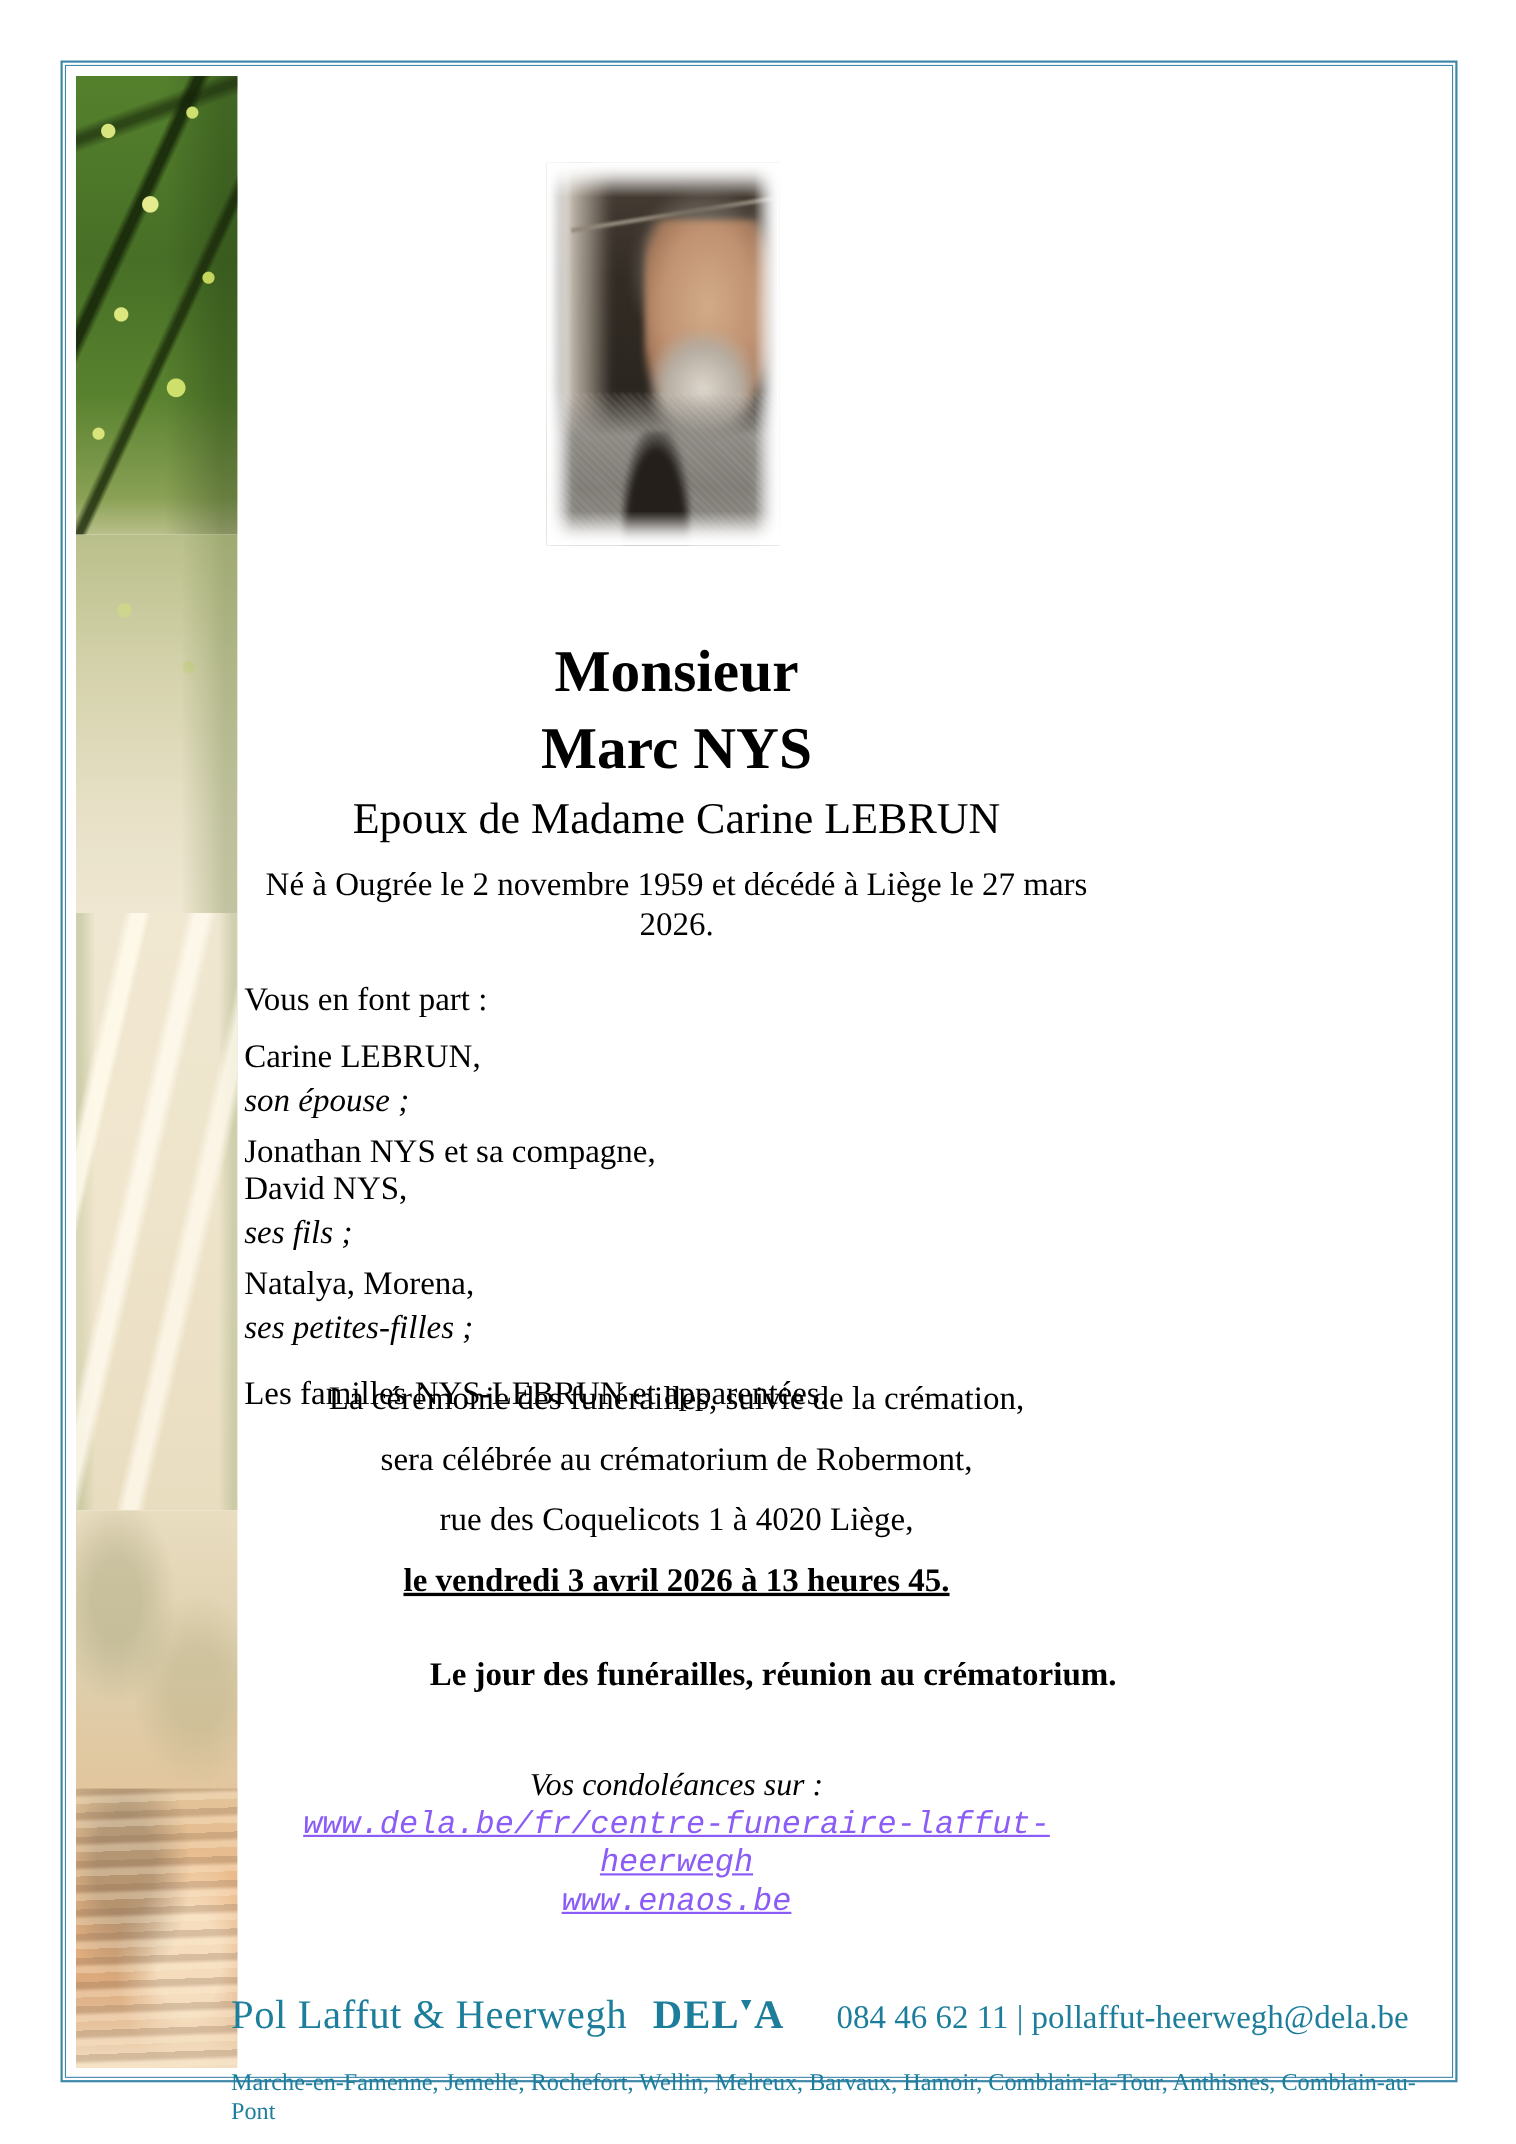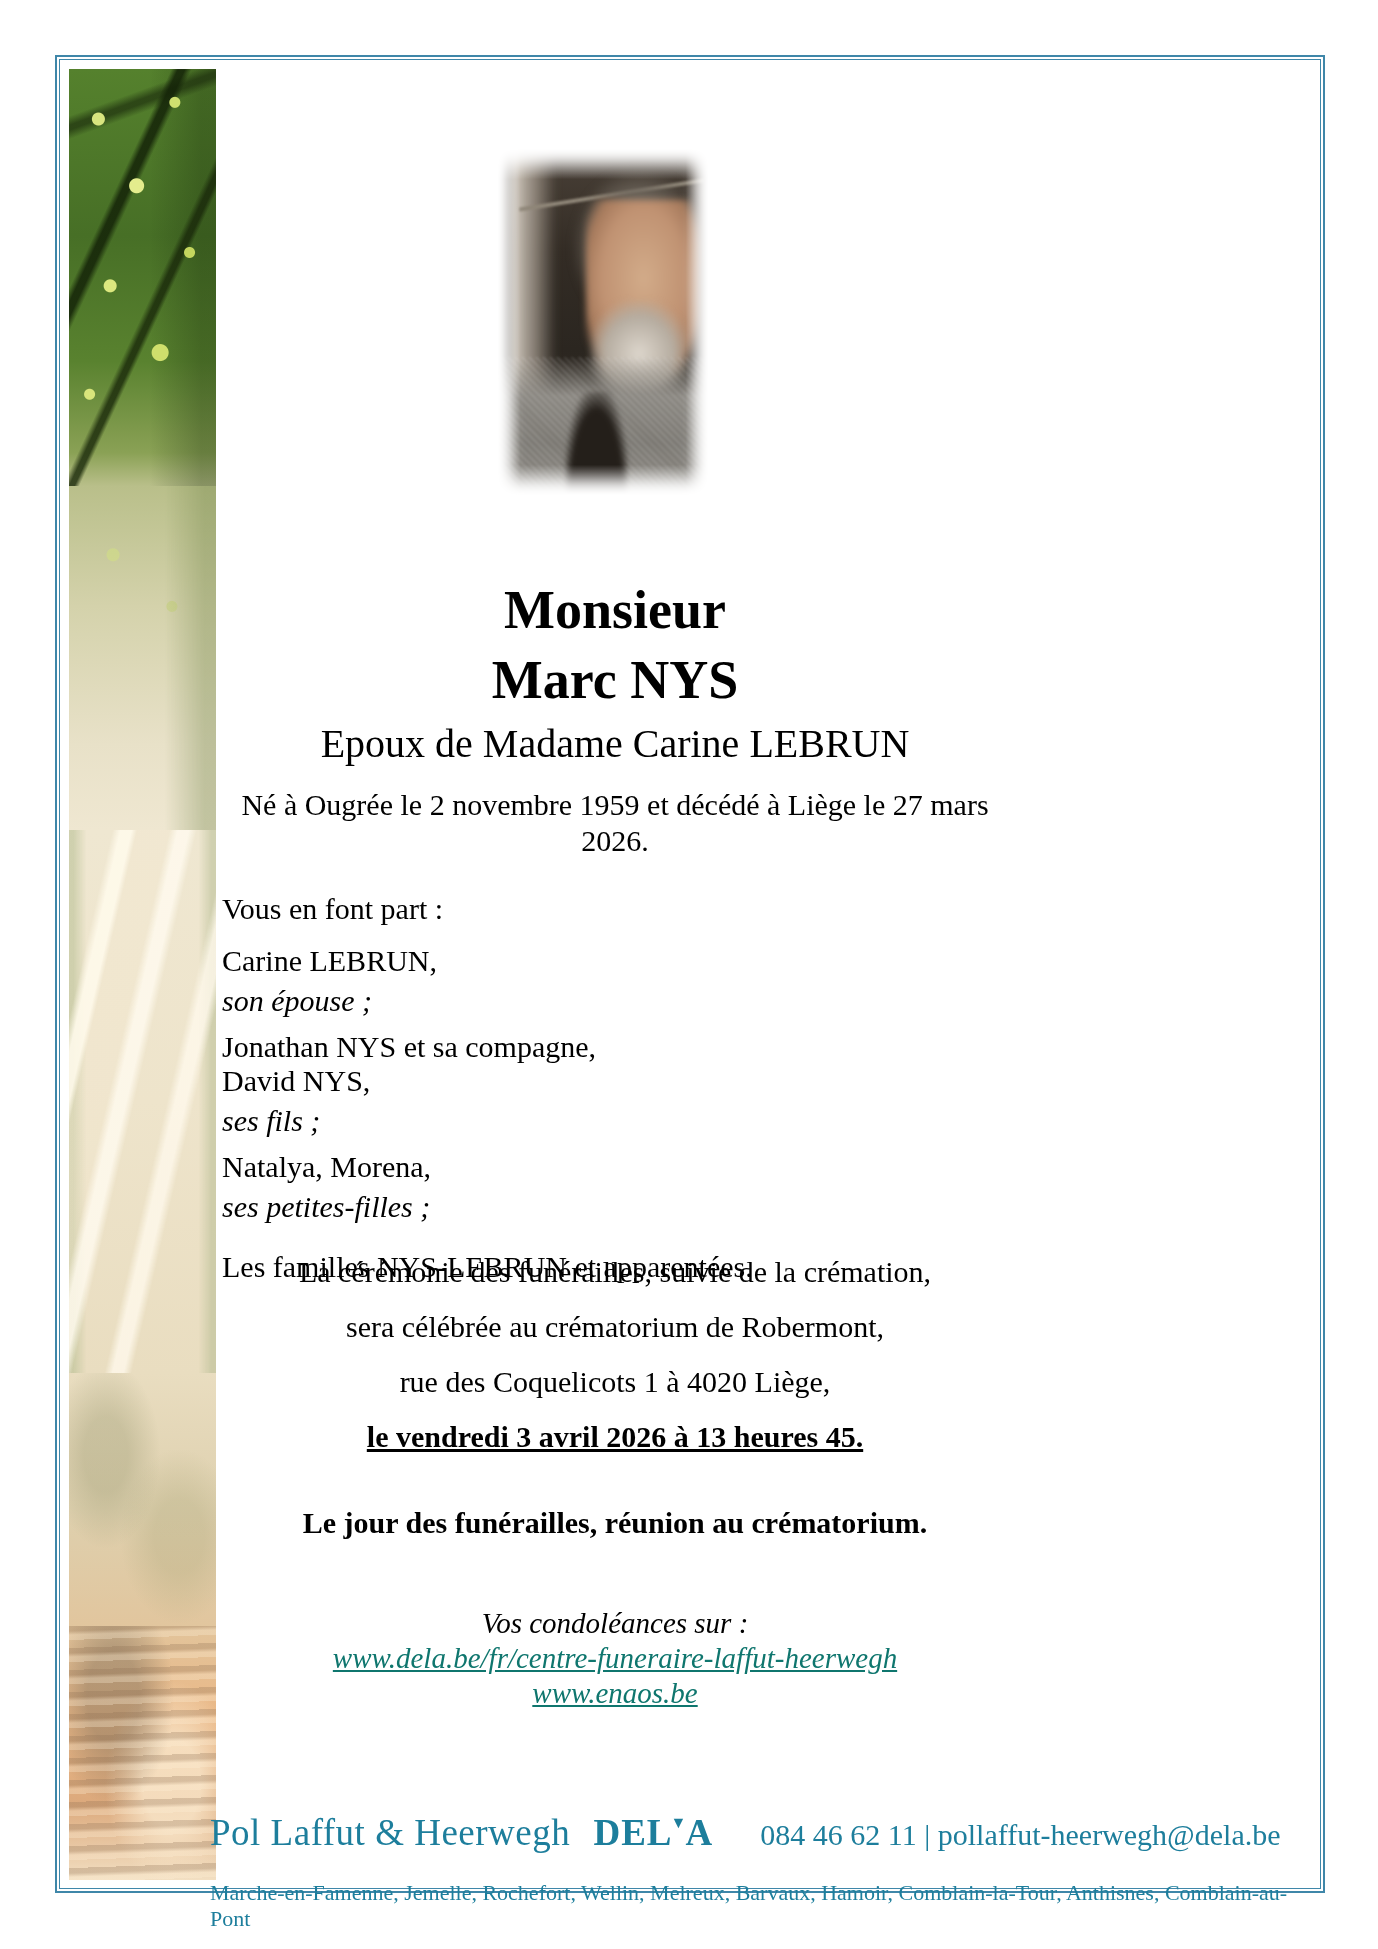--- a/index.html
+++ b/index.html
@@ -86,26 +86,26 @@
 
   .family-block { position:absolute; left:222px; top:892px; width:795px; font-size:30px; line-height:34px; }
   .fam-intro { margin-bottom:18px; }
   .fam-name { }
   .fam-rel { text-align:left; font-style:italic; margin:6px 0 12px; }
   .fam-families { margin-top:26px; }
 
   .ceremony-block { position:absolute; left:215px; top:1256px; width:800px; text-align:center; font-size:30px; }
   .cer-line { line-height:32px; margin-bottom:23px; }
   .cer-date { line-height:32px; font-weight:bold;text-decoration:underline; }
-  .meeting-line { position:absolute; left:215px; top:1506px; width:800px; text-align:center;
+  .meeting-line { position:absolute; left:215px; top:1506px; width:800px; text-align:right;
                   font-size:30px; font-weight:bold; }
 
   .condolence-block { position:absolute; left:215px; top:1606px; width:800px; text-align:center;
                       font-style:italic; font-size:29px; line-height:35px; }
-  .cond-link { color:#0f766e; text-decoration:underline; cursor:pointer; display:block; }
+  .cond-link { color:#8b5cf6; text-decoration:underline; cursor:pointer; display:block;font-family:Liberation Mono, monospace; }
 
   .footer { position:absolute; left:210px; top:1813px; width:1112px; text-align:left; color:#1d7e9c; }
   .f-line1 { font-size:37px; line-height:40px; white-space:nowrap; }
   .f-brand { letter-spacing:.5px; }
   .f-logo { font-weight:bold; letter-spacing:1px; margin-left:14px; }
   .f-logo .tri { display:inline-block; font-size:16px; vertical-align:top; line-height:20px; margin:0 -2px; }
   .f-contact { font-size:30px; margin-left:38px; }
   .f-line2 { font-size:22px; line-height:26px; margin-top:25px; }
 </style>
 </head>

